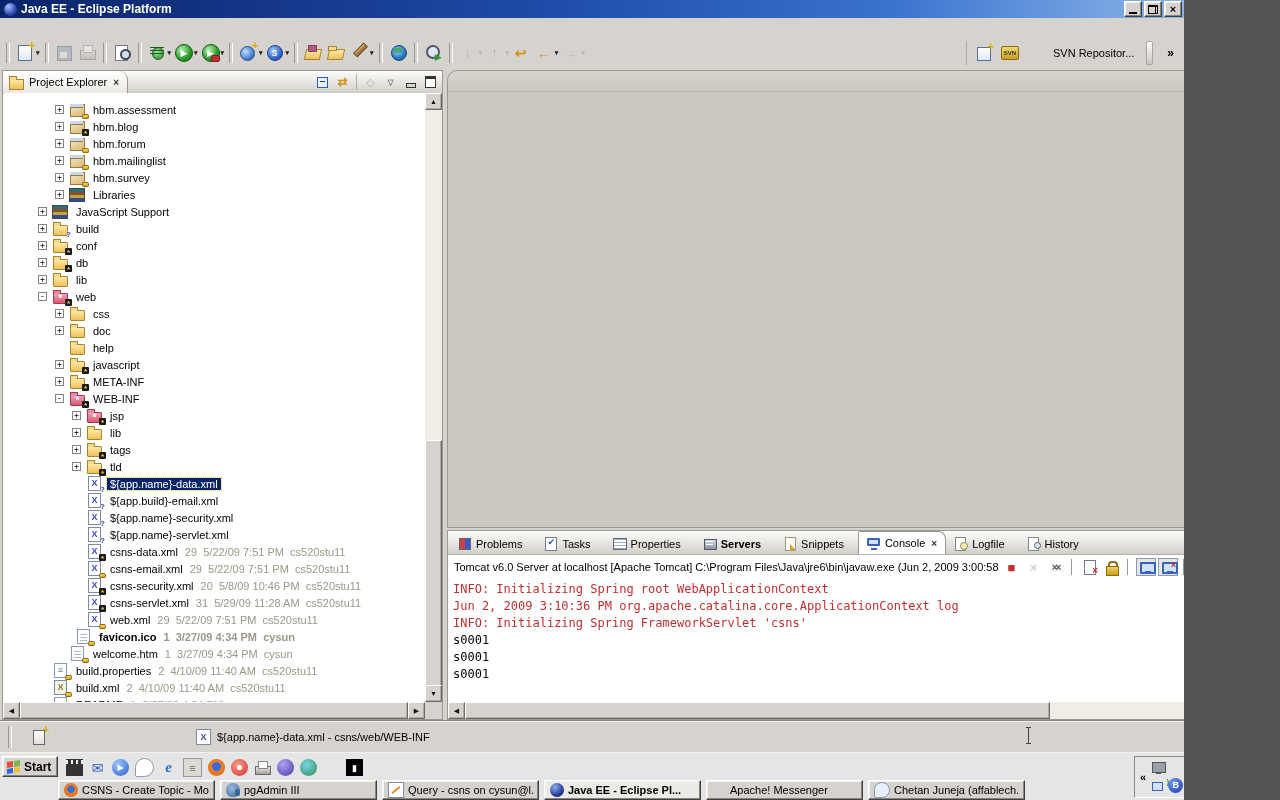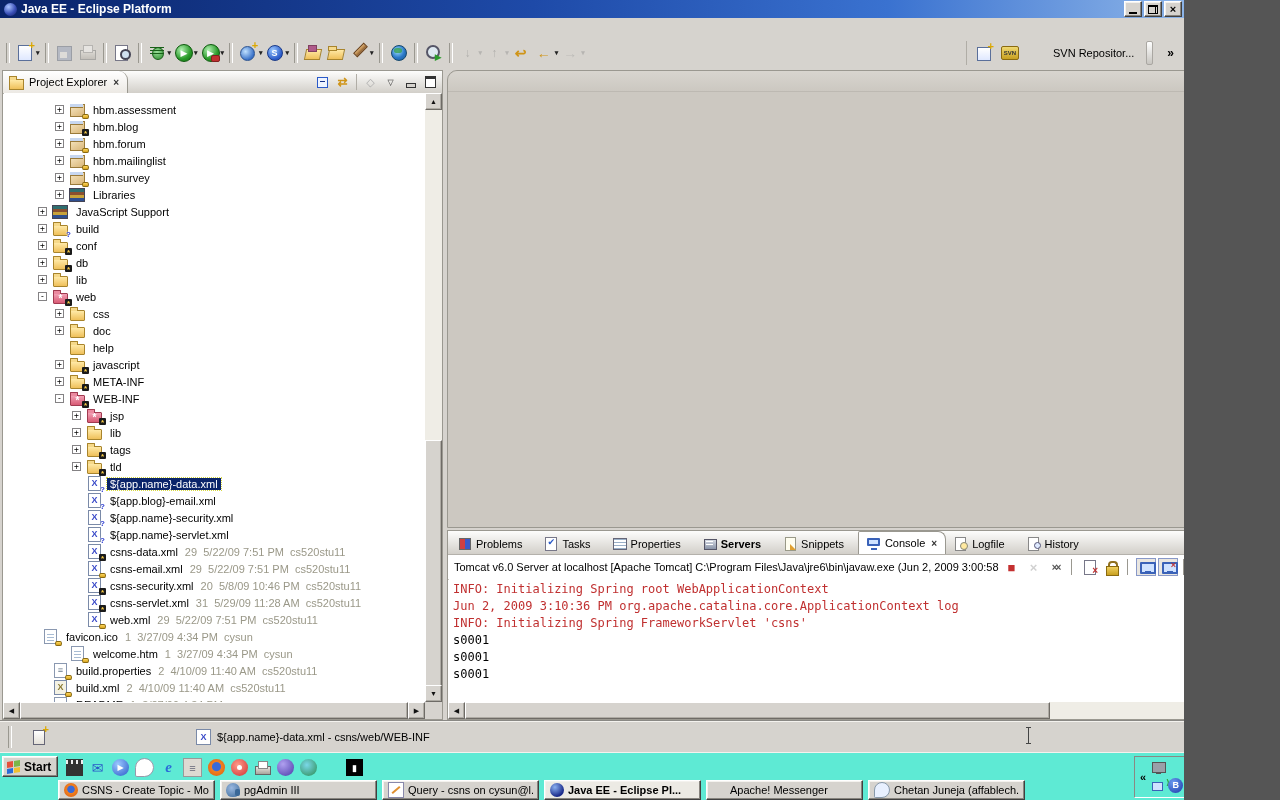--- a/index.html
+++ b/index.html
@@ -212,21 +212,21 @@
   .fastview::before{content:"";position:absolute;left:3px;top:2px;width:10px;height:13px;background:linear-gradient(#fff,#e4e0d8);border:1px solid #667;}
   .fastview::after{content:"+";position:absolute;right:-1px;top:-5px;color:#dca800;font-weight:bold;font-size:11px;}
   .status-sel{display:flex;align-items:center;margin-left:148px;}
   .mini-xml{width:13px;height:14px;background:#fff;border:1px solid #7a8aa8;font:bold 9px/14px "Liberation Sans";
     color:#3a4ac8;text-align:center;margin-right:6px;}
   .ibeam{position:absolute;left:1028px;top:6px;width:1px;height:17px;background:#444;}
   .ibeam::before,.ibeam::after{content:"";position:absolute;left:-2px;width:5px;height:1px;background:#444;}
   .ibeam::before{top:0;} .ibeam::after{bottom:0;}
 
   
-  .taskbar{position:absolute;left:0;top:752px;width:1280px;height:48px;background:#5eead4;border-top:1px solid #f4f2ee;box-sizing:border-box;}
+  .taskbar{position:absolute;left:0;top:752px;width:1280px;height:48px;background:#e5e5e5;border-top:1px solid #f4f2ee;box-sizing:border-box;}
   .startbtn{position:absolute;left:2px;top:3px;width:56px;height:21px;background:#d6d3ce;display:flex;align-items:center;
     font-weight:bold;font-size:12px;padding-left:4px;box-sizing:border-box;gap:4px;}
   .flag{width:13px;height:12px;display:grid;grid-template-columns:1fr 1fr;grid-template-rows:1fr 1fr;gap:1px;transform:skewY(-8deg);}
   .flag b:nth-child(1){background:#e5503c;} .flag b:nth-child(2){background:#7ab648;}
   .flag b:nth-child(3){background:#2a6cd8;} .flag b:nth-child(4){background:#f0c030;}
   .quicklaunch{position:absolute;left:66px;top:5px;display:flex;gap:6px;align-items:center;}
   .ql{width:17px;height:17px;position:relative;display:flex;align-items:center;justify-content:center;font-size:12px;}
   .ql i{font-style:normal;z-index:1;}
   .ql-clapper{background:#333;}
   .ql-clapper::before{content:"";position:absolute;left:0;top:1px;width:100%;height:4px;background:repeating-linear-gradient(90deg,#eee 0 2px,#333 2px 5px);}
@@ -664,21 +664,21 @@
             <span class="badge b-question"></span>
           </span>
           <span class="tlabel">${app.name}-data.xml</span>
           <span class="tmeta" style="visibility: hidden;"></span>
         </div>
         <div class="trow" style="padding-left: 68px;">
           <span class="tree-expand" style="visibility: hidden;"></span>
           <span class="tico tico-xml">
             <span class="badge b-question"></span>
           </span>
-          <span class="tlabel">${app.blog}-email.xml</span>
+          <span class="tlabel">${app.build}-email.xml</span>
           <span class="tmeta" style="visibility: hidden;"></span>
         </div>
         <div class="trow" style="padding-left: 68px;">
           <span class="tree-expand" style="visibility: hidden;"></span>
           <span class="tico tico-xml">
             <span class="badge b-question"></span>
           </span>
           <span class="tlabel">${app.name}-security.xml</span>
           <span class="tmeta" style="visibility: hidden;"></span>
         </div>
@@ -723,21 +723,21 @@
           <span class="tmeta">31  5/29/09 11:28 AM  cs520stu11</span>
         </div>
         <div class="trow" style="padding-left: 68px;">
           <span class="tree-expand" style="visibility: hidden;"></span>
           <span class="tico tico-xml">
             <span class="badge b-db"></span>
           </span>
           <span class="tlabel">web.xml</span>
           <span class="tmeta">29  5/22/09 7:51 PM  cs520stu11</span>
         </div>
-        <div class="trow" style="padding-left: 24px;">
+        <div class="trow" style="padding-left: 57px; font-weight: bold;">
           <span class="tree-expand" style="visibility: hidden;"></span>
           <span class="tico tico-file">
             <span class="badge b-db"></span>
           </span>
           <span class="tlabel">favicon.ico</span>
           <span class="tmeta">1  3/27/09 4:34 PM  cysun</span>
         </div>
         <div class="trow" style="padding-left: 51px;">
           <span class="tree-expand" style="visibility: hidden;"></span>
           <span class="tico tico-file">

